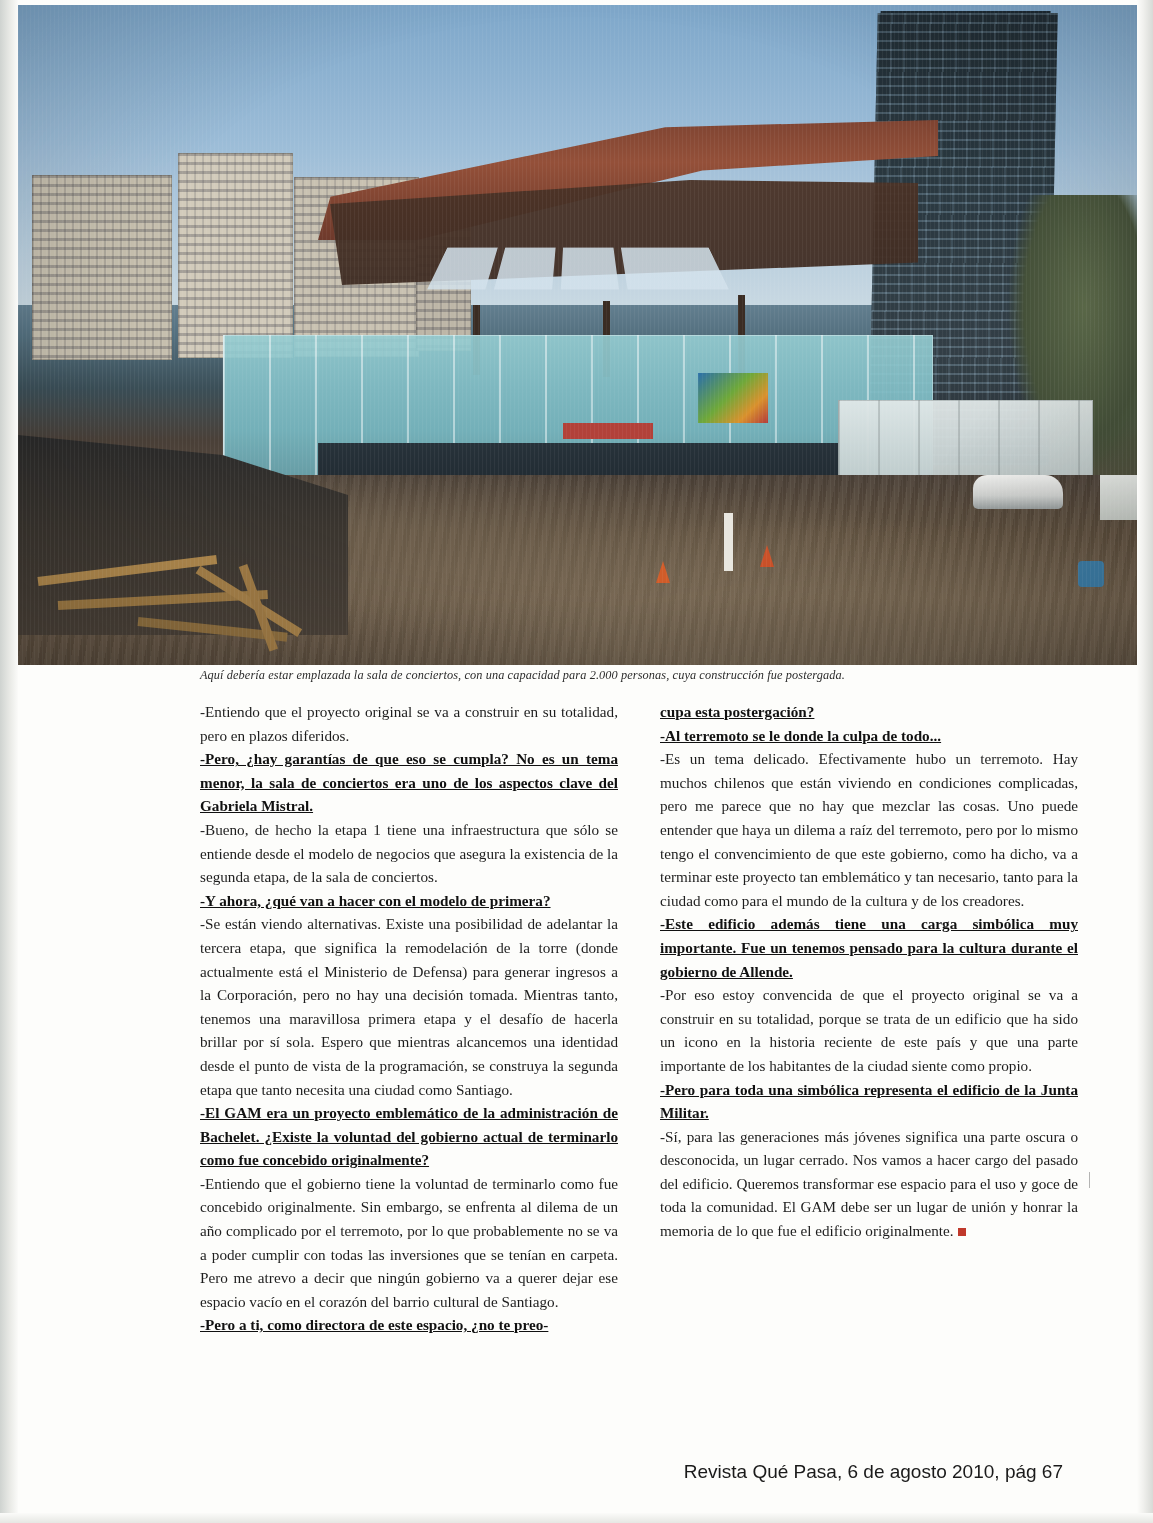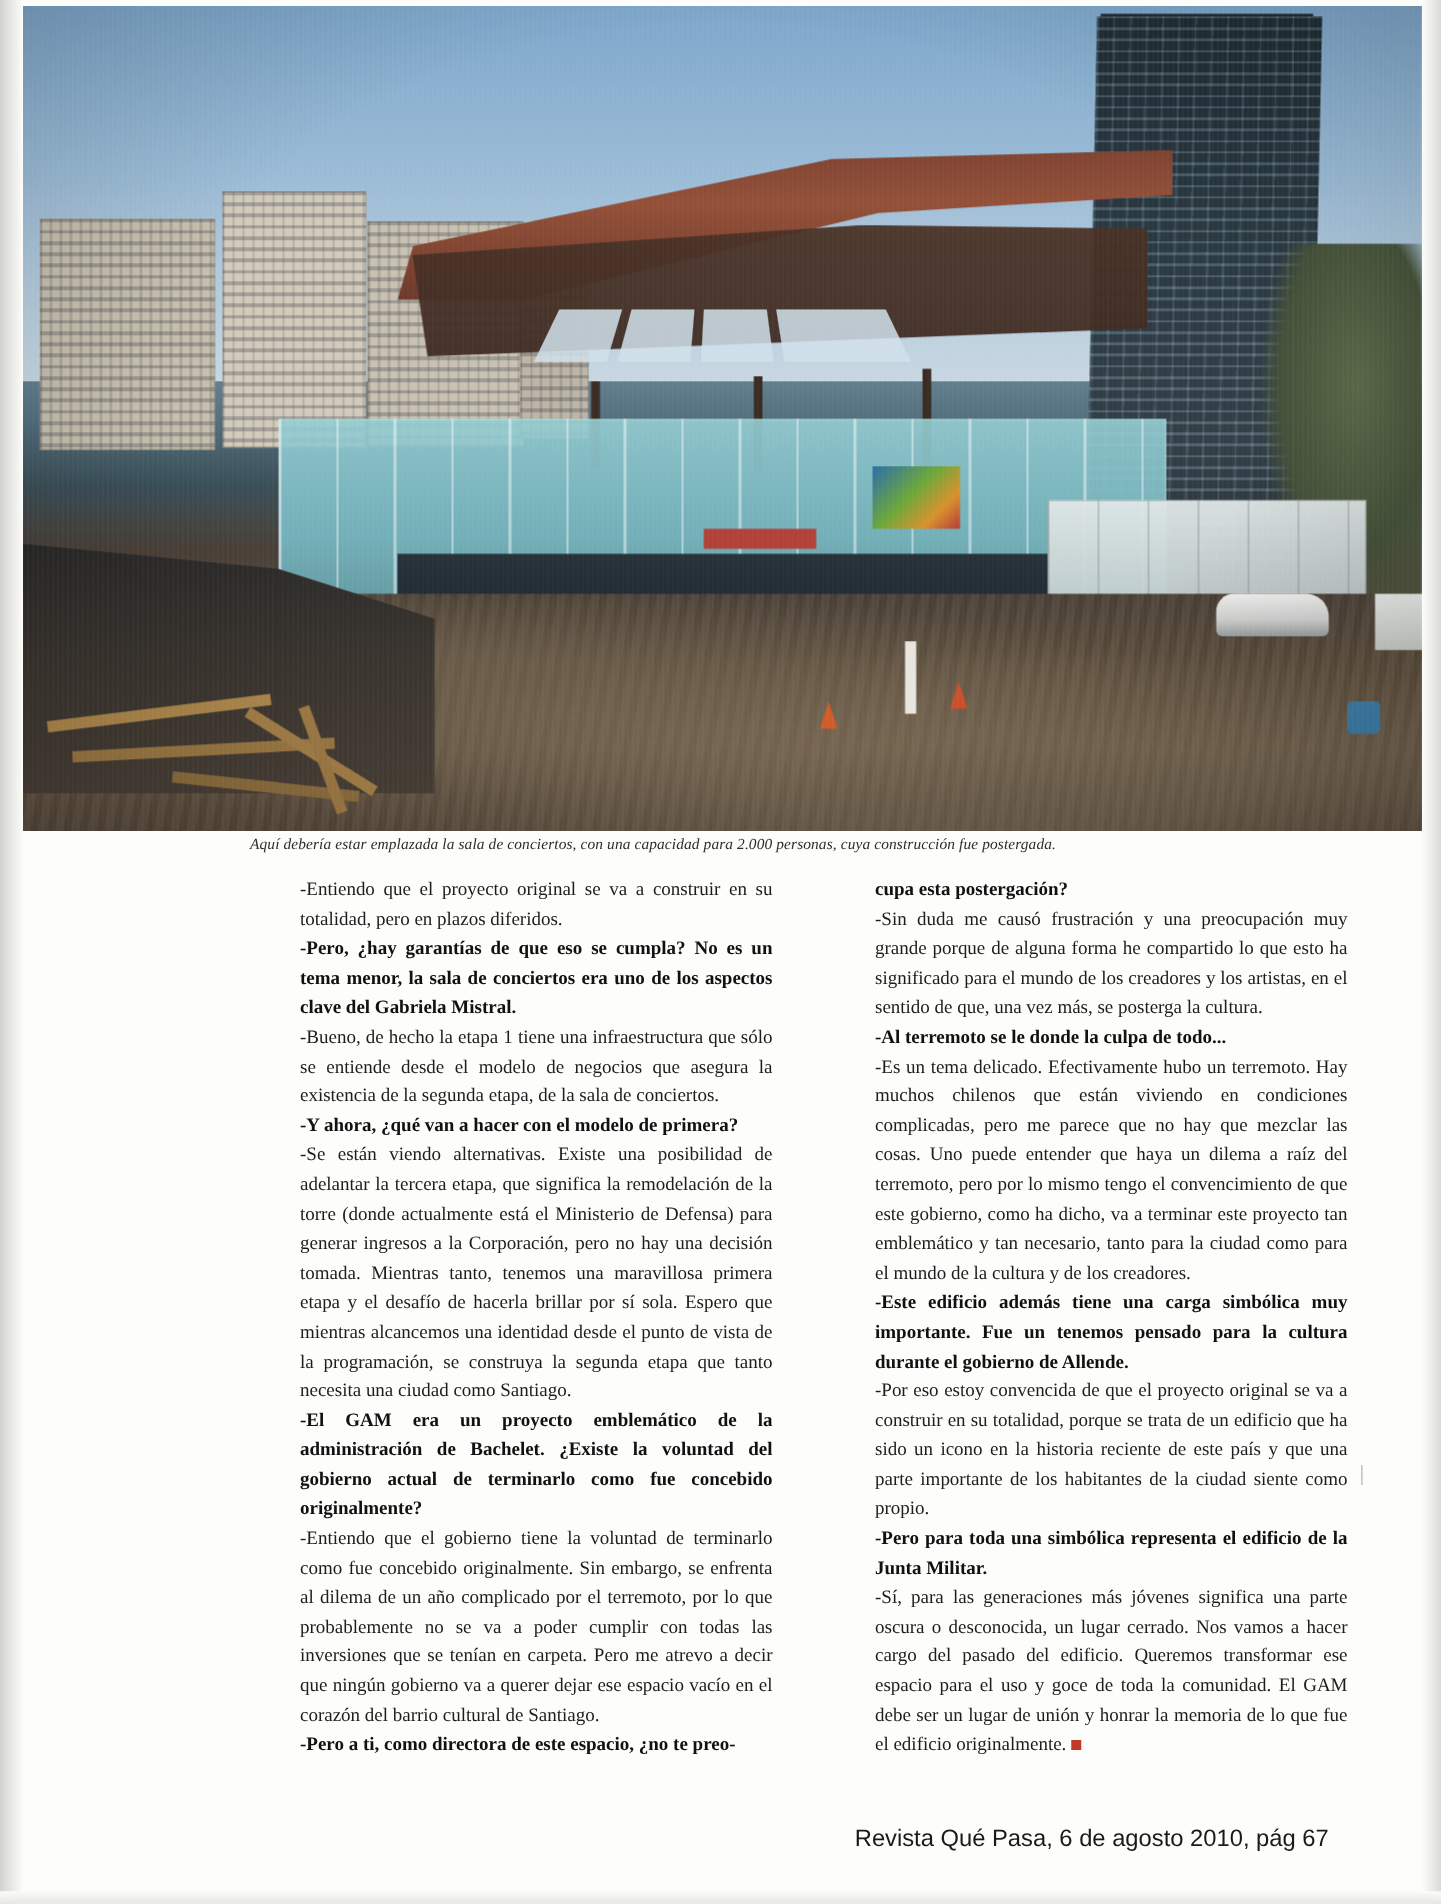--- a/index.html
+++ b/index.html
@@ -267,34 +267,34 @@
   .columns {
     position: absolute;
     left: 200px;
     top: 700px;
     width: 878px;
     display: flex;
     gap: 42px;
   }
   .col {
     width: 418px;
-    margin-left: 40px;
   }
   .col p {
     margin: 0;
     font-size: 15.2px;
     line-height: 23.6px;
     color: #1d1d1d;
     text-align: justify;
     text-justify: inter-word;
     hyphens: manual;
   }
   .col p.q {
     font-weight: bold;
     color: #111;
+    text-decoration: underline;
   }
 
   .endmark {
     display: inline-block;
     width: 8px;
     height: 8px;
     background: #c0392b;
     margin-left: 4px;
     vertical-align: baseline;
   }
@@ -383,21 +383,20 @@
       <p class="a">-Bueno, de hecho la etapa 1 tiene una infraestructura que sólo se entiende desde el modelo de negocios que asegura la existencia de la segunda etapa, de la sala de conciertos.</p>
       <p class="q">-Y ahora, ¿qué van a hacer con el modelo de primera?</p>
       <p class="a">-Se están viendo alternativas. Existe una posibilidad de adelantar la tercera etapa, que significa la remodelación de la torre (donde actualmente está el Ministerio de Defensa) para generar ingresos a la Corporación, pero no hay una decisión tomada. Mientras tanto, tenemos una maravillosa primera etapa y el desafío de hacerla brillar por sí sola. Espero que mientras alcancemos una identidad desde el punto de vista de la programación, se construya la segunda etapa que tanto necesita una ciudad como Santiago.</p>
       <p class="q">-El GAM era un proyecto emblemático de la administración de Bachelet. ¿Existe la voluntad del gobierno actual de terminarlo como fue concebido originalmente?</p>
       <p class="a">-Entiendo que el gobierno tiene la voluntad de terminarlo como fue concebido originalmente. Sin embargo, se enfrenta al dilema de un año complicado por el terremoto, por lo que probablemente no se va a poder cumplir con todas las inversiones que se tenían en carpeta. Pero me atrevo a decir que ningún gobierno va a querer dejar ese espacio vacío en el corazón del barrio cultural de Santiago.</p>
       <p class="q">-Pero a ti, como directora de este espacio, ¿no te preo-</p>
     </div>
 
     <div class="col">
       <p class="q">cupa esta postergación?</p>
-      <p class="a">-Sin duda me causó frustración y una preocupación muy grande porque de alguna forma he compartido lo que esto ha significado para el mundo de los creadores y los artistas, en el sentido de que, una vez más, se posterga la cultura.</p>
       <p class="q">-Al terremoto se le donde la culpa de todo...</p>
       <p class="a">-Es un tema delicado. Efectivamente hubo un terremoto. Hay muchos chilenos que están viviendo en condiciones complicadas, pero me parece que no hay que mezclar las cosas. Uno puede entender que haya un dilema a raíz del terremoto, pero por lo mismo tengo el convencimiento de que este gobierno, como ha dicho, va a terminar este proyecto tan emblemático y tan necesario, tanto para la ciudad como para el mundo de la cultura y de los creadores.</p>
       <p class="q">-Este edificio además tiene una carga simbólica muy importante. Fue un tenemos pensado para la cultura durante el gobierno de Allende.</p>
       <p class="a">-Por eso estoy convencida de que el proyecto original se va a construir en su totalidad, porque se trata de un edificio que ha sido un icono en la historia reciente de este país y que una parte importante de los habitantes de la ciudad siente como propio.</p>
       <p class="q">-Pero para toda una simbólica representa el edificio de la Junta Militar.</p>
       <p class="a"><span>-Sí, para las generaciones más jóvenes significa una parte oscura o desconocida, un lugar cerrado. Nos vamos a hacer cargo del pasado del edificio. Queremos transformar ese espacio para el uso y goce de toda la comunidad. El GAM debe ser un lugar de unión y honrar la memoria de lo que fue el edificio originalmente.</span><span class="endmark"></span></p>
     </div>
 
   </div>
 

